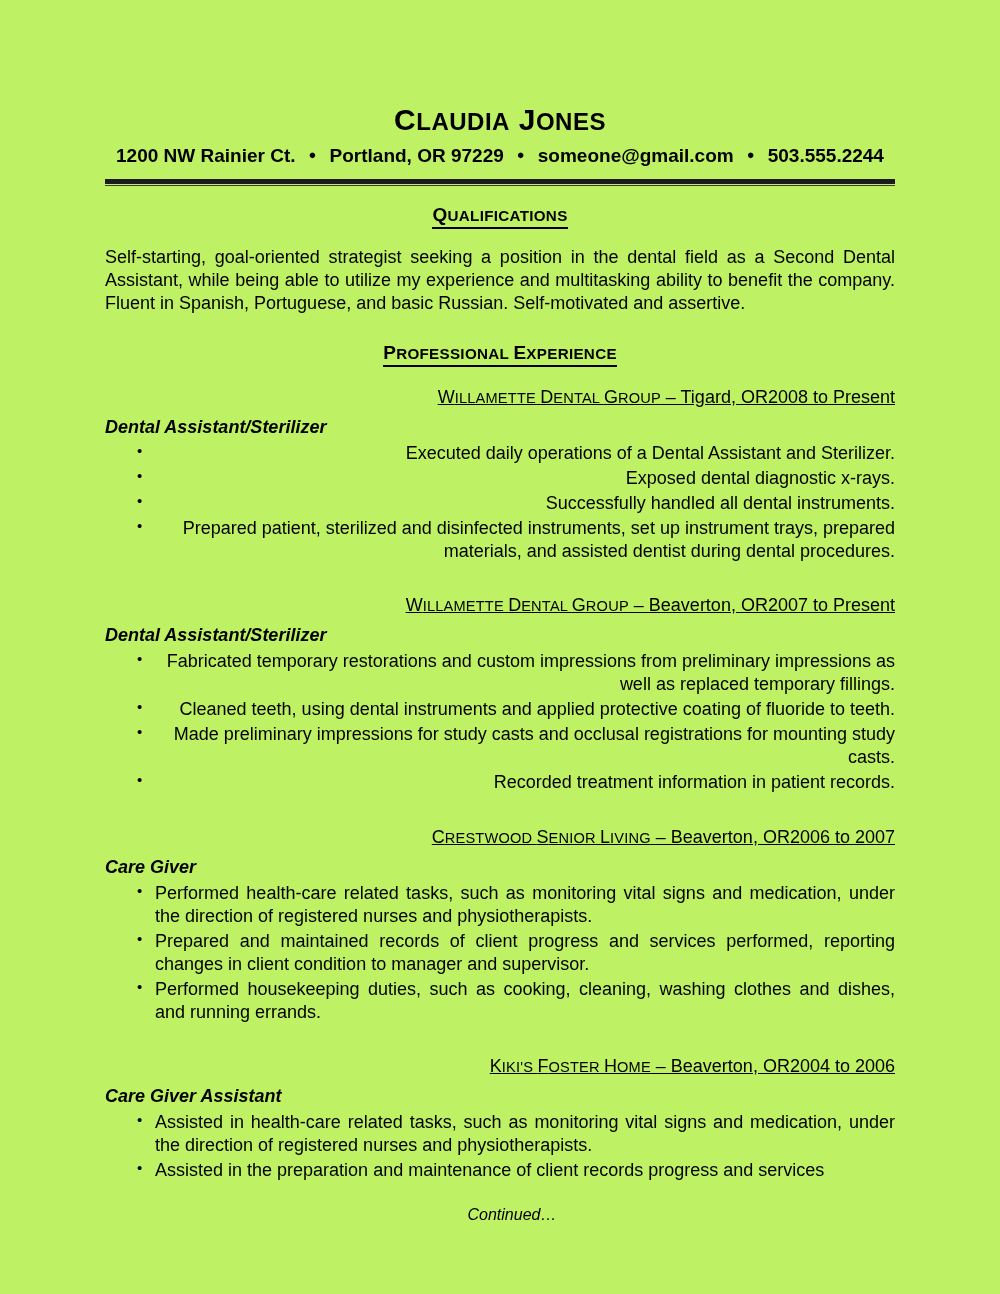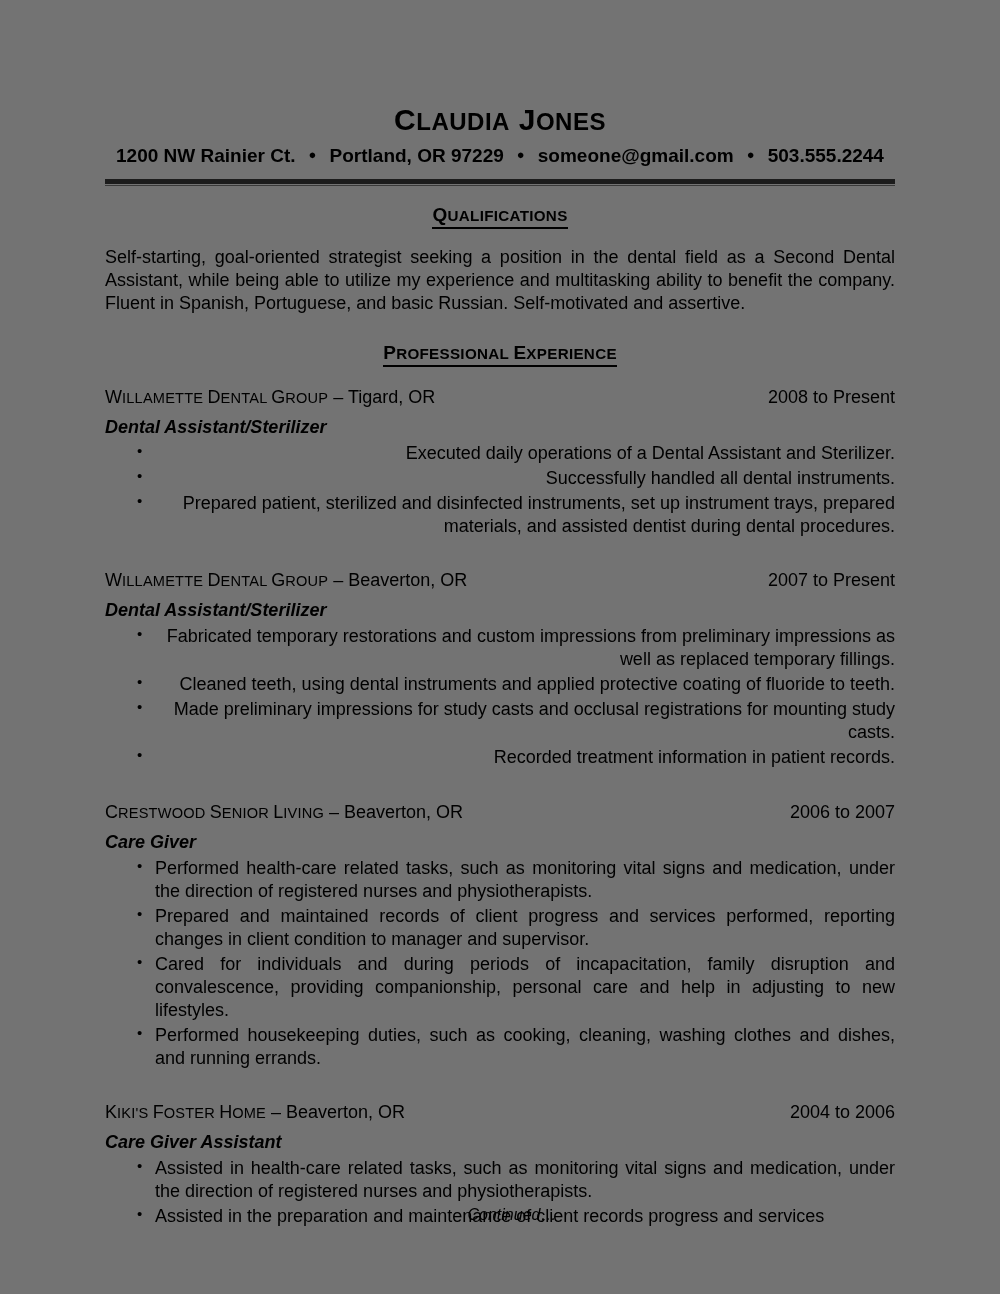--- a/index.html
+++ b/index.html
@@ -15,21 +15,21 @@
     position: relative;
     overflow: hidden;
   }
 
   .page {
     position: absolute;
     left: 0;
     top: 0;
     width: 1000px;
     height: 1294px;
-    background: #737373;
+    background: #bef264;
   }
 
   
   .content {
     position: absolute;
     left: 105px;
     top: 0;
     width: 790px;
   }
 
@@ -98,24 +98,25 @@
     font-size: 18px;
     line-height: 1.30;
     text-align: justify;
     margin-top: 17px;
   }
 
   
   .job { margin-top: 0; }
   .job-head {
     display: flex;
-    justify-content: space-between;
+    justify-content: flex-end;
     align-items: baseline;
     font-size: 18px;
     white-space: nowrap;
+    text-decoration: underline;
   }
   .job-company .sc-first { font-size: 18px; }
   .job-company .sc-rest  { font-size: 14.6px; letter-spacing: 0.2px; }
   .job-company .plain    { font-size: 18px; }
   .job-dates { font-size: 18px; }
 
   .job-title {
     font-size: 18px;
     font-weight: bold;
     font-style: italic;
@@ -178,20 +179,21 @@
       <div class="section-title"><span class="u"><span class="sc-first">P</span><span class="sc-rest">ROFESSIONAL </span><span class="sc-first">E</span><span class="sc-rest">XPERIENCE</span></span></div>
 
       <div class="job" style="margin-top:20px;">
         <div class="job-head">
           <div class="job-company"><span class="sc-first">W</span><span class="sc-rest">ILLAMETTE </span><span class="sc-first">D</span><span class="sc-rest">ENTAL </span><span class="sc-first">G</span><span class="sc-rest">ROUP</span><span class="plain"> – Tigard, OR</span></div>
           <div class="job-dates">2008 to Present</div>
         </div>
         <div class="job-title">Dental Assistant/Sterilizer</div>
         <ul class="bullets">
           <li class="plain">Executed daily operations of a Dental Assistant and Sterilizer.</li>
+          <li class="plain">Exposed dental diagnostic x-rays.</li>
           <li class="plain">Successfully handled all dental instruments.</li>
           <li class="plain">Prepared patient, sterilized and disinfected instruments, set up instrument trays, prepared materials, and assisted dentist during dental procedures.</li>
         </ul>
       </div>
 
       <div class="job" style="margin-top:32px;">
         <div class="job-head">
           <div class="job-company"><span class="sc-first">W</span><span class="sc-rest">ILLAMETTE </span><span class="sc-first">D</span><span class="sc-rest">ENTAL </span><span class="sc-first">G</span><span class="sc-rest">ROUP</span><span class="plain"> – Beaverton, OR</span></div>
           <div class="job-dates">2007 to Present</div>
         </div>
@@ -206,21 +208,20 @@
 
       <div class="job" style="margin-top:33px;">
         <div class="job-head">
           <div class="job-company"><span class="sc-first">C</span><span class="sc-rest">RESTWOOD </span><span class="sc-first">S</span><span class="sc-rest">ENIOR </span><span class="sc-first">L</span><span class="sc-rest">IVING</span><span class="plain"> – Beaverton, OR</span></div>
           <div class="job-dates">2006 to 2007</div>
         </div>
         <div class="job-title">Care Giver</div>
         <ul class="bullets">
           <li class="justify">Performed health-care related tasks, such as monitoring vital signs and medication, under the direction of registered nurses and physiotherapists.</li>
           <li class="justify">Prepared and maintained records of client progress and services performed, reporting changes in client condition to manager and supervisor.</li>
-          <li class="justify">Cared for individuals and during periods of incapacitation, family disruption and convalescence, providing companionship, personal care and help in adjusting to new lifestyles.</li>
           <li class="justify">Performed housekeeping duties, such as cooking, cleaning, washing clothes and dishes, and running errands.</li>
         </ul>
       </div>
 
       <div class="job" style="margin-top:32px;">
         <div class="job-head">
           <div class="job-company"><span class="sc-first">K</span><span class="sc-rest">IKI'S </span><span class="sc-first">F</span><span class="sc-rest">OSTER </span><span class="sc-first">H</span><span class="sc-rest">OME</span><span class="plain"> – Beaverton, OR</span></div>
           <div class="job-dates">2004 to 2006</div>
         </div>
         <div class="job-title">Care Giver Assistant</div>

